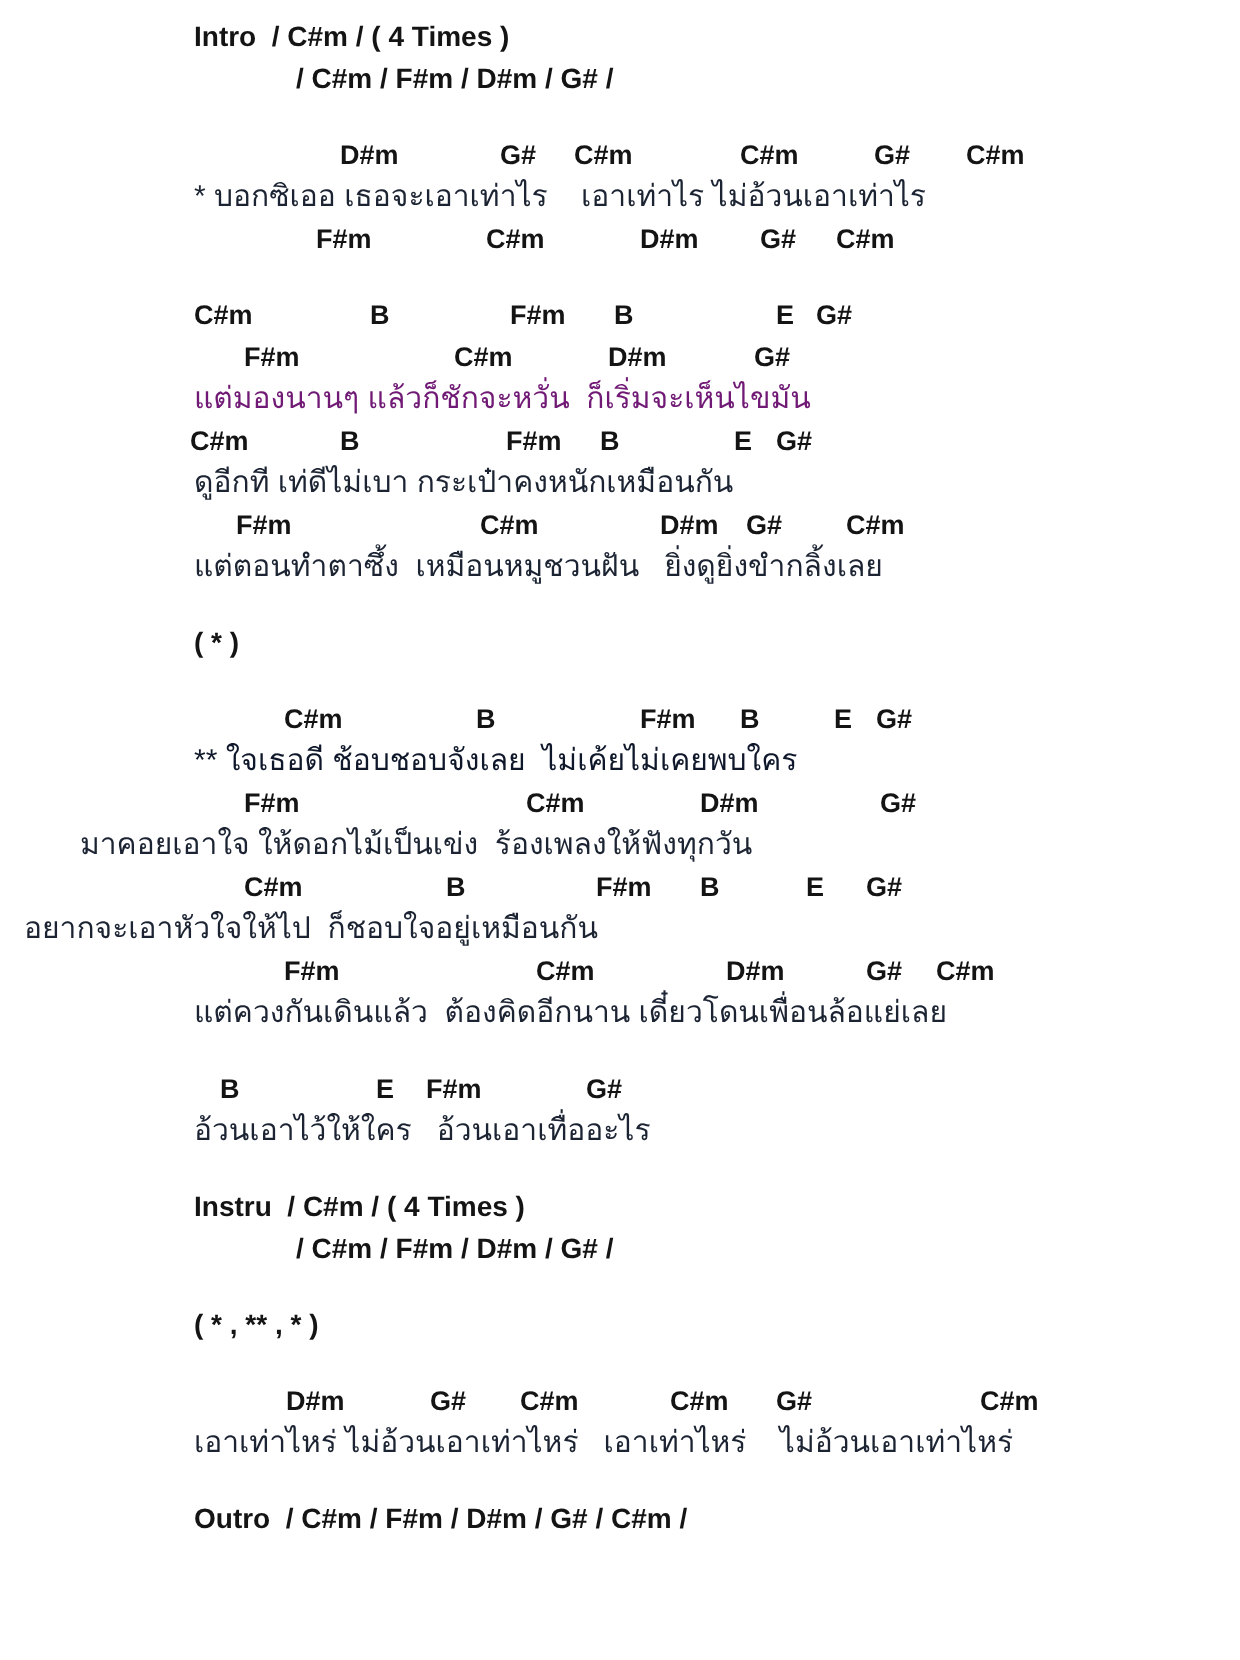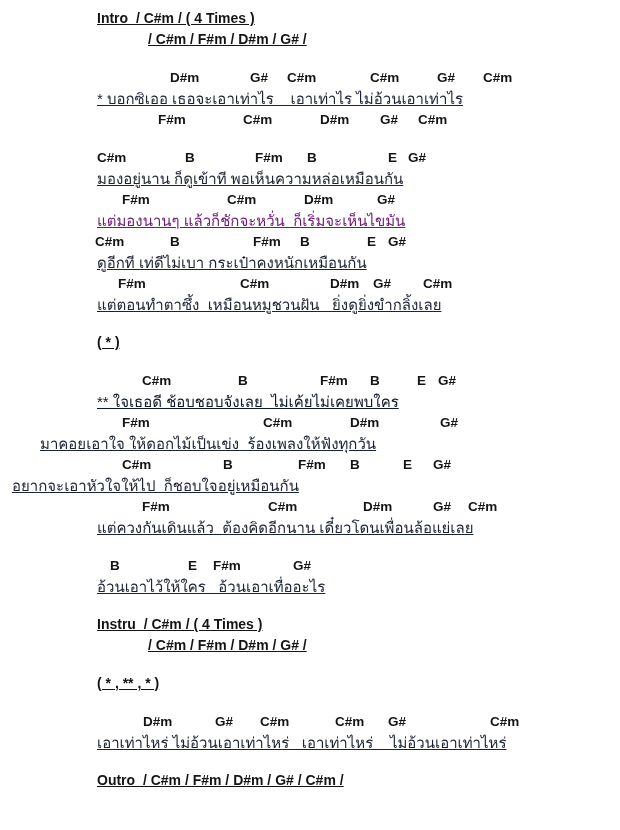--- a/index.html
+++ b/index.html
@@ -16,21 +16,20 @@
   .sheet {
     position: relative;
     padding-top: 8px;
     width: 620px;
   }
   .line {
     position: relative;
     height: 21px;
     line-height: 21px;
     white-space: pre;
-    text-decoration: underline;
   }
   .blank { height: 17px; }
   .chords {
     font-weight: bold;
     font-size: 13.5px;
     color: #141414;
   }
   .chord {
     position: absolute;
     top: 0;
@@ -58,21 +57,20 @@
 
 <div class="sheet">
     <div class="line heading" style="color: rgb(20, 20, 20);">Intro  / C#m / ( 4 Times )</div>
     <div class="line heading-cont" style="color: rgb(20, 20, 20);">/ C#m / F#m / D#m / G# /</div>
     <div class="blank"></div>
     <div class="line chords"><span class="chord" style="left: 170px;">D#m</span><span class="chord" style="left: 250px;">G#</span><span class="chord" style="left: 287px;">C#m</span><span class="chord" style="left: 370px;">C#m</span><span class="chord" style="left: 437px;">G#</span><span class="chord" style="left: 483px;">C#m</span></div>
     <div class="line lyric" style="color: rgb(28, 36, 51);">* บอกซิเออ เธอจะเอาเท่าไร    เอาเท่าไร ไม่อ้วนเอาเท่าไร</div>
     <div class="line chords"><span class="chord" style="left: 158px;">F#m</span><span class="chord" style="left: 243px;">C#m</span><span class="chord" style="left: 320px;">D#m</span><span class="chord" style="left: 380px;">G#</span><span class="chord" style="left: 418px;">C#m</span></div>
     <div class="blank"></div>
     <div class="line chords"><span class="chord" style="left: 97px;">C#m</span><span class="chord" style="left: 185px;">B</span><span class="chord" style="left: 255px;">F#m</span><span class="chord" style="left: 307px;">B</span><span class="chord" style="left: 388px;">E</span><span class="chord" style="left: 408px;">G#</span></div>
-    <div class="line lyric" style="color: rgb(28, 36, 51);">มองอยู่นาน ก็ดูเข้าที พอเห็นความหล่อเหมือนกัน</div>
     <div class="line chords"><span class="chord" style="left: 122px;">F#m</span><span class="chord" style="left: 227px;">C#m</span><span class="chord" style="left: 304px;">D#m</span><span class="chord" style="left: 377px;">G#</span></div>
     <div class="line lyric" style="color: #701a75;">แต่มองนานๆ แล้วก็ชักจะหวั่น  ก็เริ่มจะเห็นไขมัน</div>
     <div class="line chords"><span class="chord" style="left: 95px;">C#m</span><span class="chord" style="left: 170px;">B</span><span class="chord" style="left: 253px;">F#m</span><span class="chord" style="left: 300px;">B</span><span class="chord" style="left: 367px;">E</span><span class="chord" style="left: 388px;">G#</span></div>
     <div class="line lyric" style="color: rgb(28, 36, 51);">ดูอีกที เท่ดีไม่เบา กระเป๋าคงหนักเหมือนกัน</div>
     <div class="line chords"><span class="chord" style="left: 118px;">F#m</span><span class="chord" style="left: 240px;">C#m</span><span class="chord" style="left: 330px;">D#m</span><span class="chord" style="left: 373px;">G#</span><span class="chord" style="left: 423px;">C#m</span></div>
     <div class="line lyric" style="color: rgb(28, 36, 51);">แต่ตอนทำตาซึ้ง  เหมือนหมูชวนฝัน   ยิ่งดูยิ่งขำกลิ้งเลย</div>
     <div class="blank"></div>
     <div class="line marker" style="color: rgb(20, 20, 20);">( * )</div>
     <div class="blank"></div>
     <div class="line chords"><span class="chord" style="left: 142px;">C#m</span><span class="chord" style="left: 238px;">B</span><span class="chord" style="left: 320px;">F#m</span><span class="chord" style="left: 370px;">B</span><span class="chord" style="left: 417px;">E</span><span class="chord" style="left: 438px;">G#</span></div>

